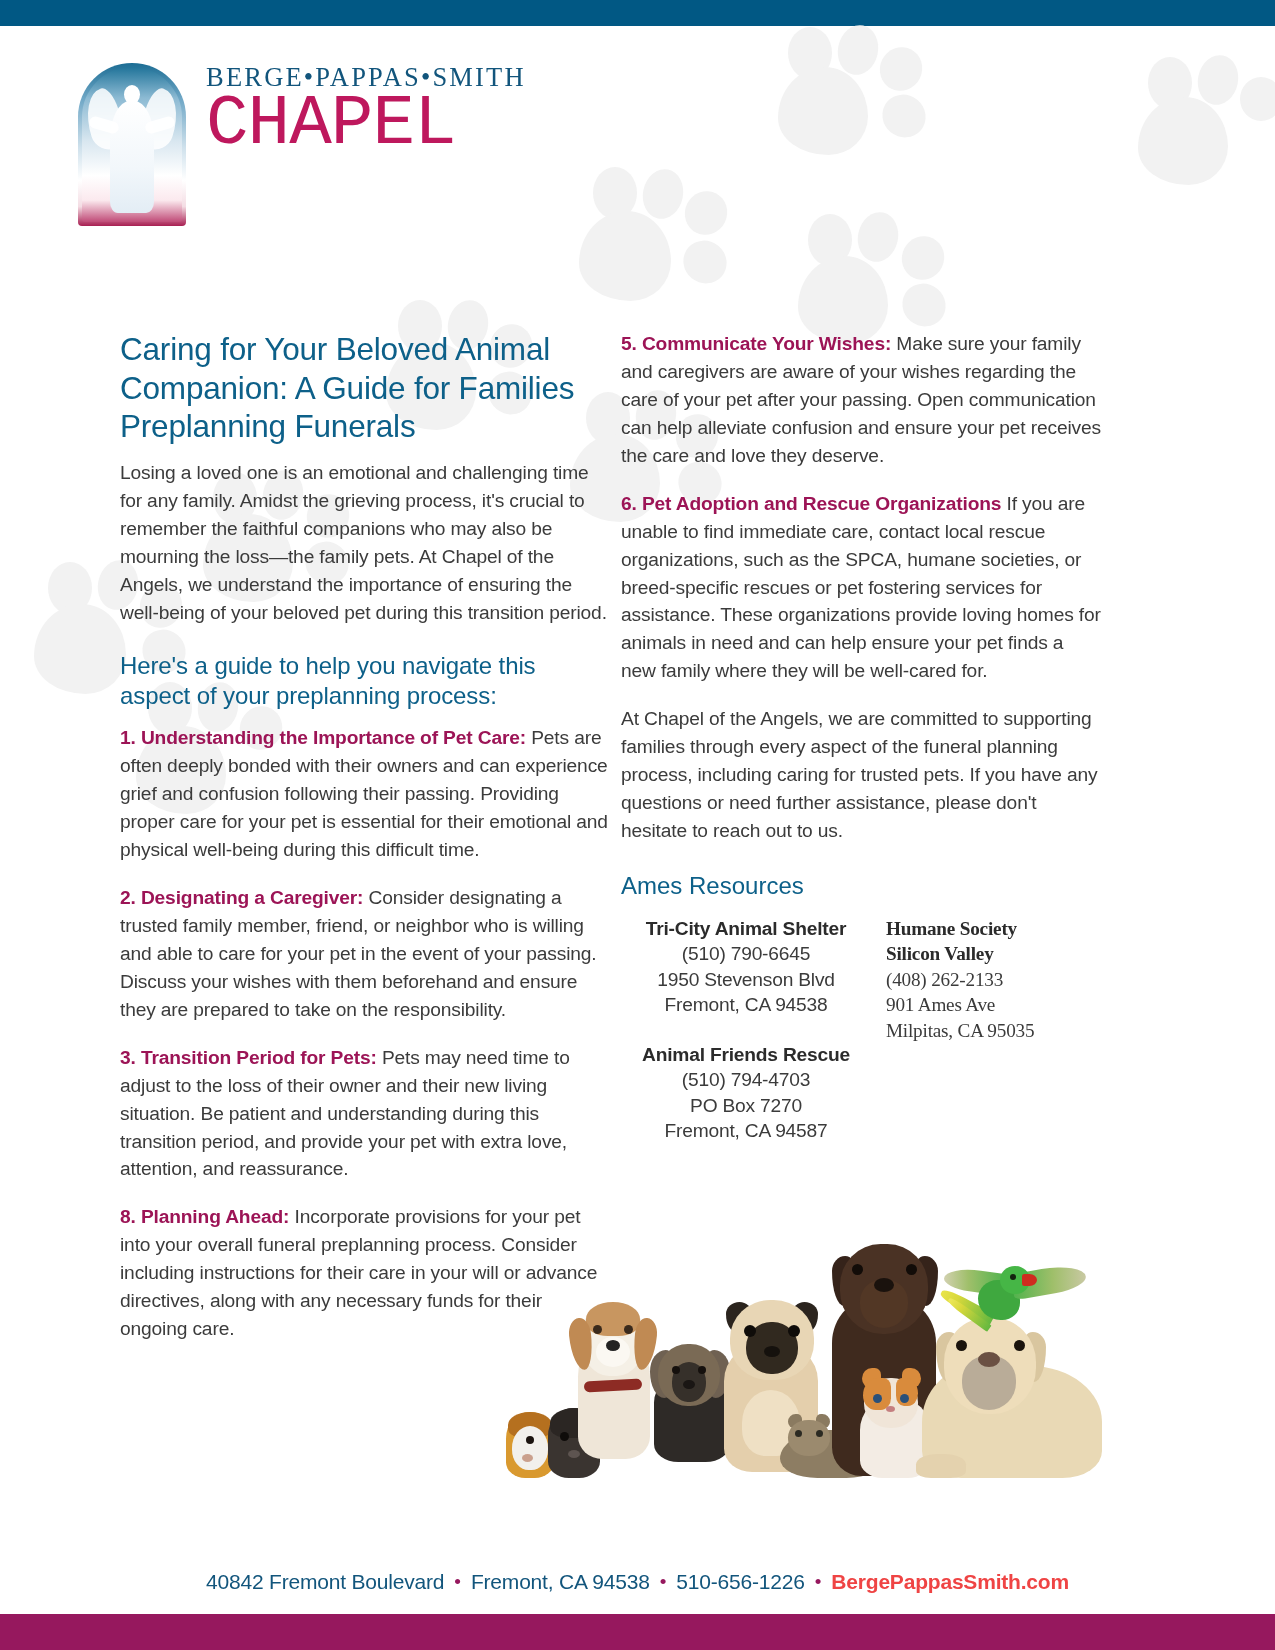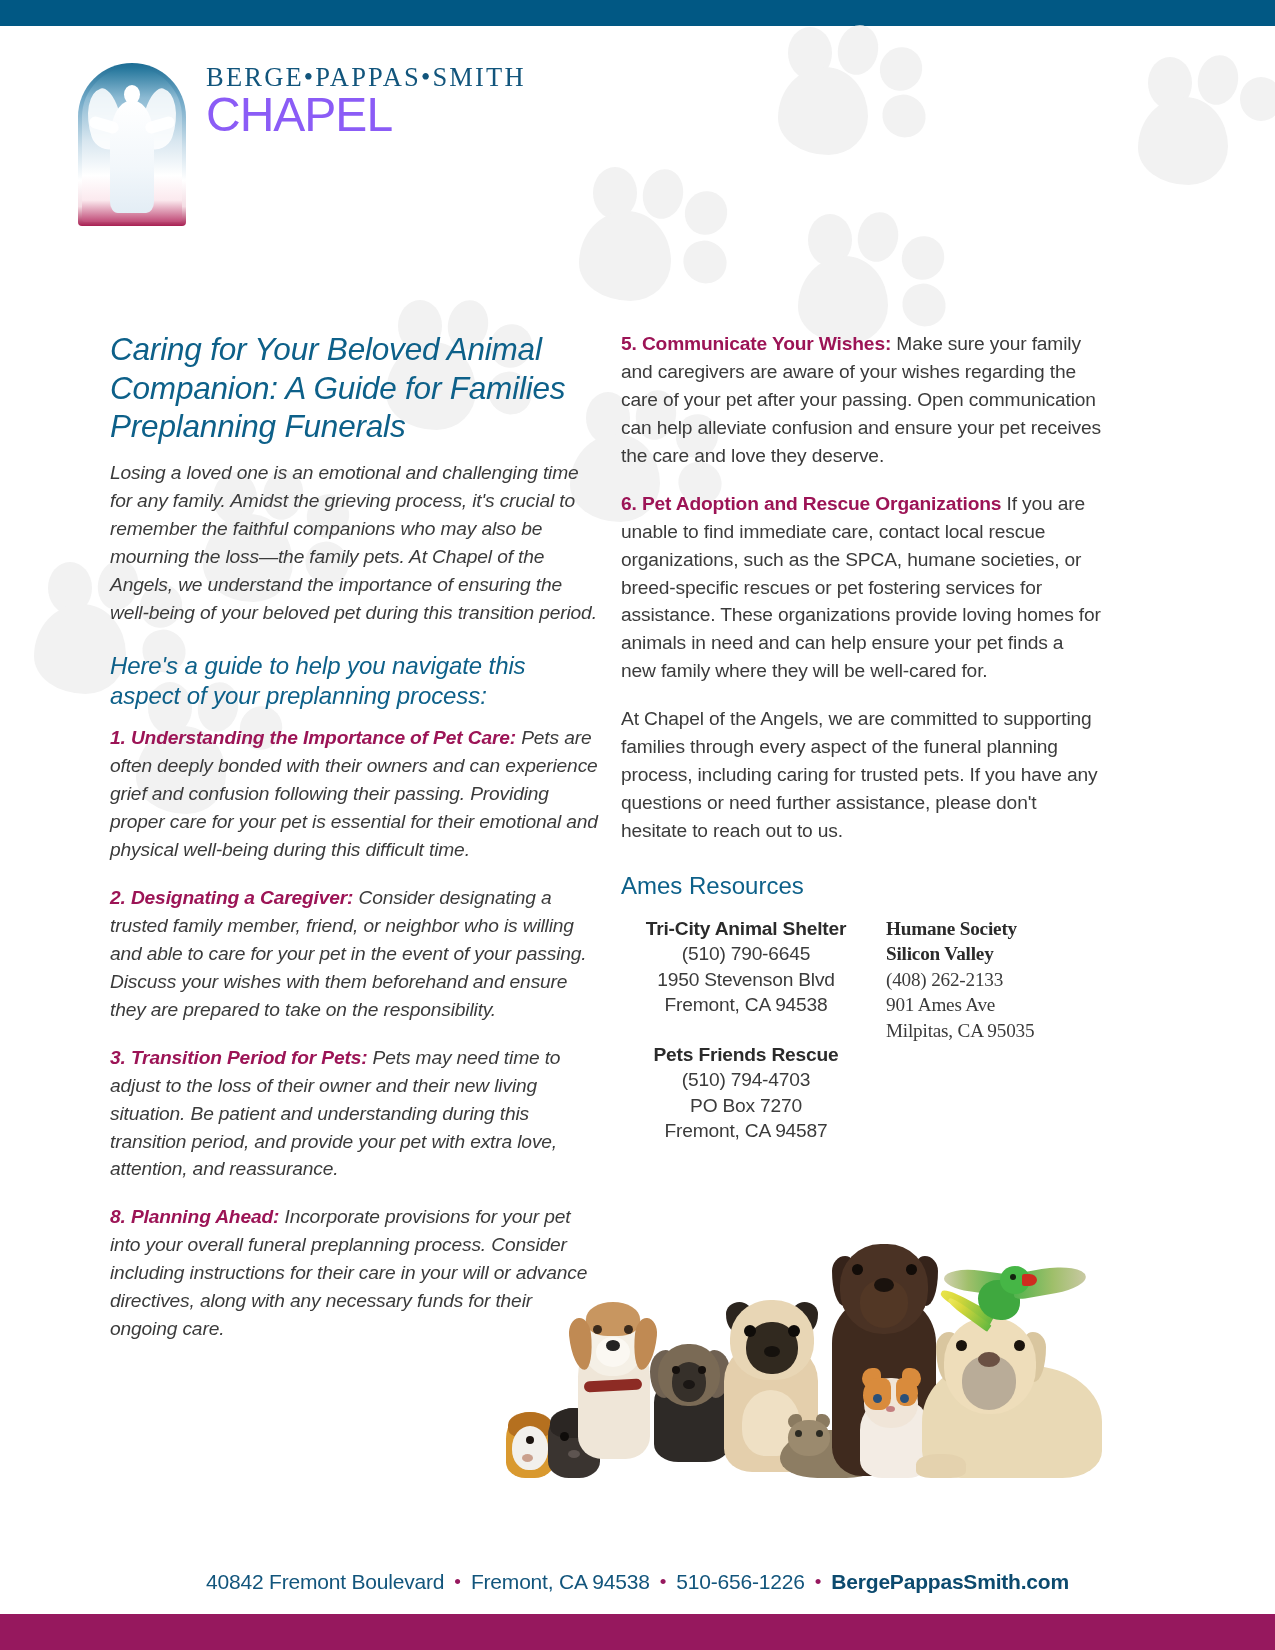--- a/index.html
+++ b/index.html
@@ -107,23 +107,23 @@
   .bps {
     color: #12557c;
     font-family: "Liberation Serif", serif;
     font-size: 26.5px;
     letter-spacing: 2.2px;
     white-space: nowrap;
     line-height: 1;
     padding-top: 7px;
   }
   .chapel {
-    color: #8b5cf6;
-    font-family: Liberation Sans, sans-serif;
-    font-size: 48px;
+    color: #be185d;
+    font-family: Liberation Mono, monospace;
+    font-size: 71px;
     line-height: .86;
     letter-spacing: -1px;
     margin-top: 3px;
   }
   .angels-row { position: relative; height: 76px; margin-top: -6px; }
   .ofthe {
     position: absolute;
     left: 4px; top: 12px;
     color: #9c1456;
     font-family: "Liberation Serif", serif;
@@ -154,21 +154,21 @@
   }
 
   
   .content {
     position: absolute;
     left: 0; top: 330px;
     width: 1275px;
     z-index: 2;
   }
   .col { position: absolute; top: 0; }
-  .col-left  { left: 110px;  width: 490px; font-style: italic; }
+  .col-left  { left: 120px;  width: 490px; }
   .col-right { left: 621px;  width: 480px; }
 
   h1.title {
     color: #0d6089;
     font-size: 31.5px;
     font-weight: normal;
     line-height: 1.23;
     letter-spacing: -.2px;
     margin-bottom: 13px;
   }
@@ -336,21 +336,21 @@
     letter-spacing: -.2px;
     vertical-align: middle;
   }
   .footer-line .dot {
     color: #96185E;
     font-size: 19px;
     margin: 0 10px;
     vertical-align: middle;
   }
   .footer-line .site {
-    color: #0c4a6e;
+    color: #ef4444;
     font-size: 21px;
     font-weight: bold;
     letter-spacing: -.2px;
     vertical-align: middle;
   }
 </style>
 </head>
 <body>
 
 <div class="top-bar"></div>
@@ -469,21 +469,21 @@
 
     <div class="resources" style="height:250px;">
       <div class="res-col res-col-a">
         <div class="res-item">
           <div class="res-name">Tri-City Animal Shelter</div>
           <div class="res-line">(510) 790-6645</div>
           <div class="res-line">1950 Stevenson Blvd</div>
           <div class="res-line">Fremont, CA 94538</div>
         </div>
         <div class="res-item">
-          <div class="res-name">Pets Friends Rescue</div>
+          <div class="res-name">Animal Friends Rescue</div>
           <div class="res-line">(510) 794-4703</div>
           <div class="res-line">PO Box 7270</div>
           <div class="res-line">Fremont, CA 94587</div>
         </div>
       </div>
       <div class="res-col res-col-b">
         <div class="res-item">
           <div class="res-name">Humane Society</div>
           <div class="res-name">Silicon Valley</div>
           <div class="res-line">(408) 262-2133</div>

